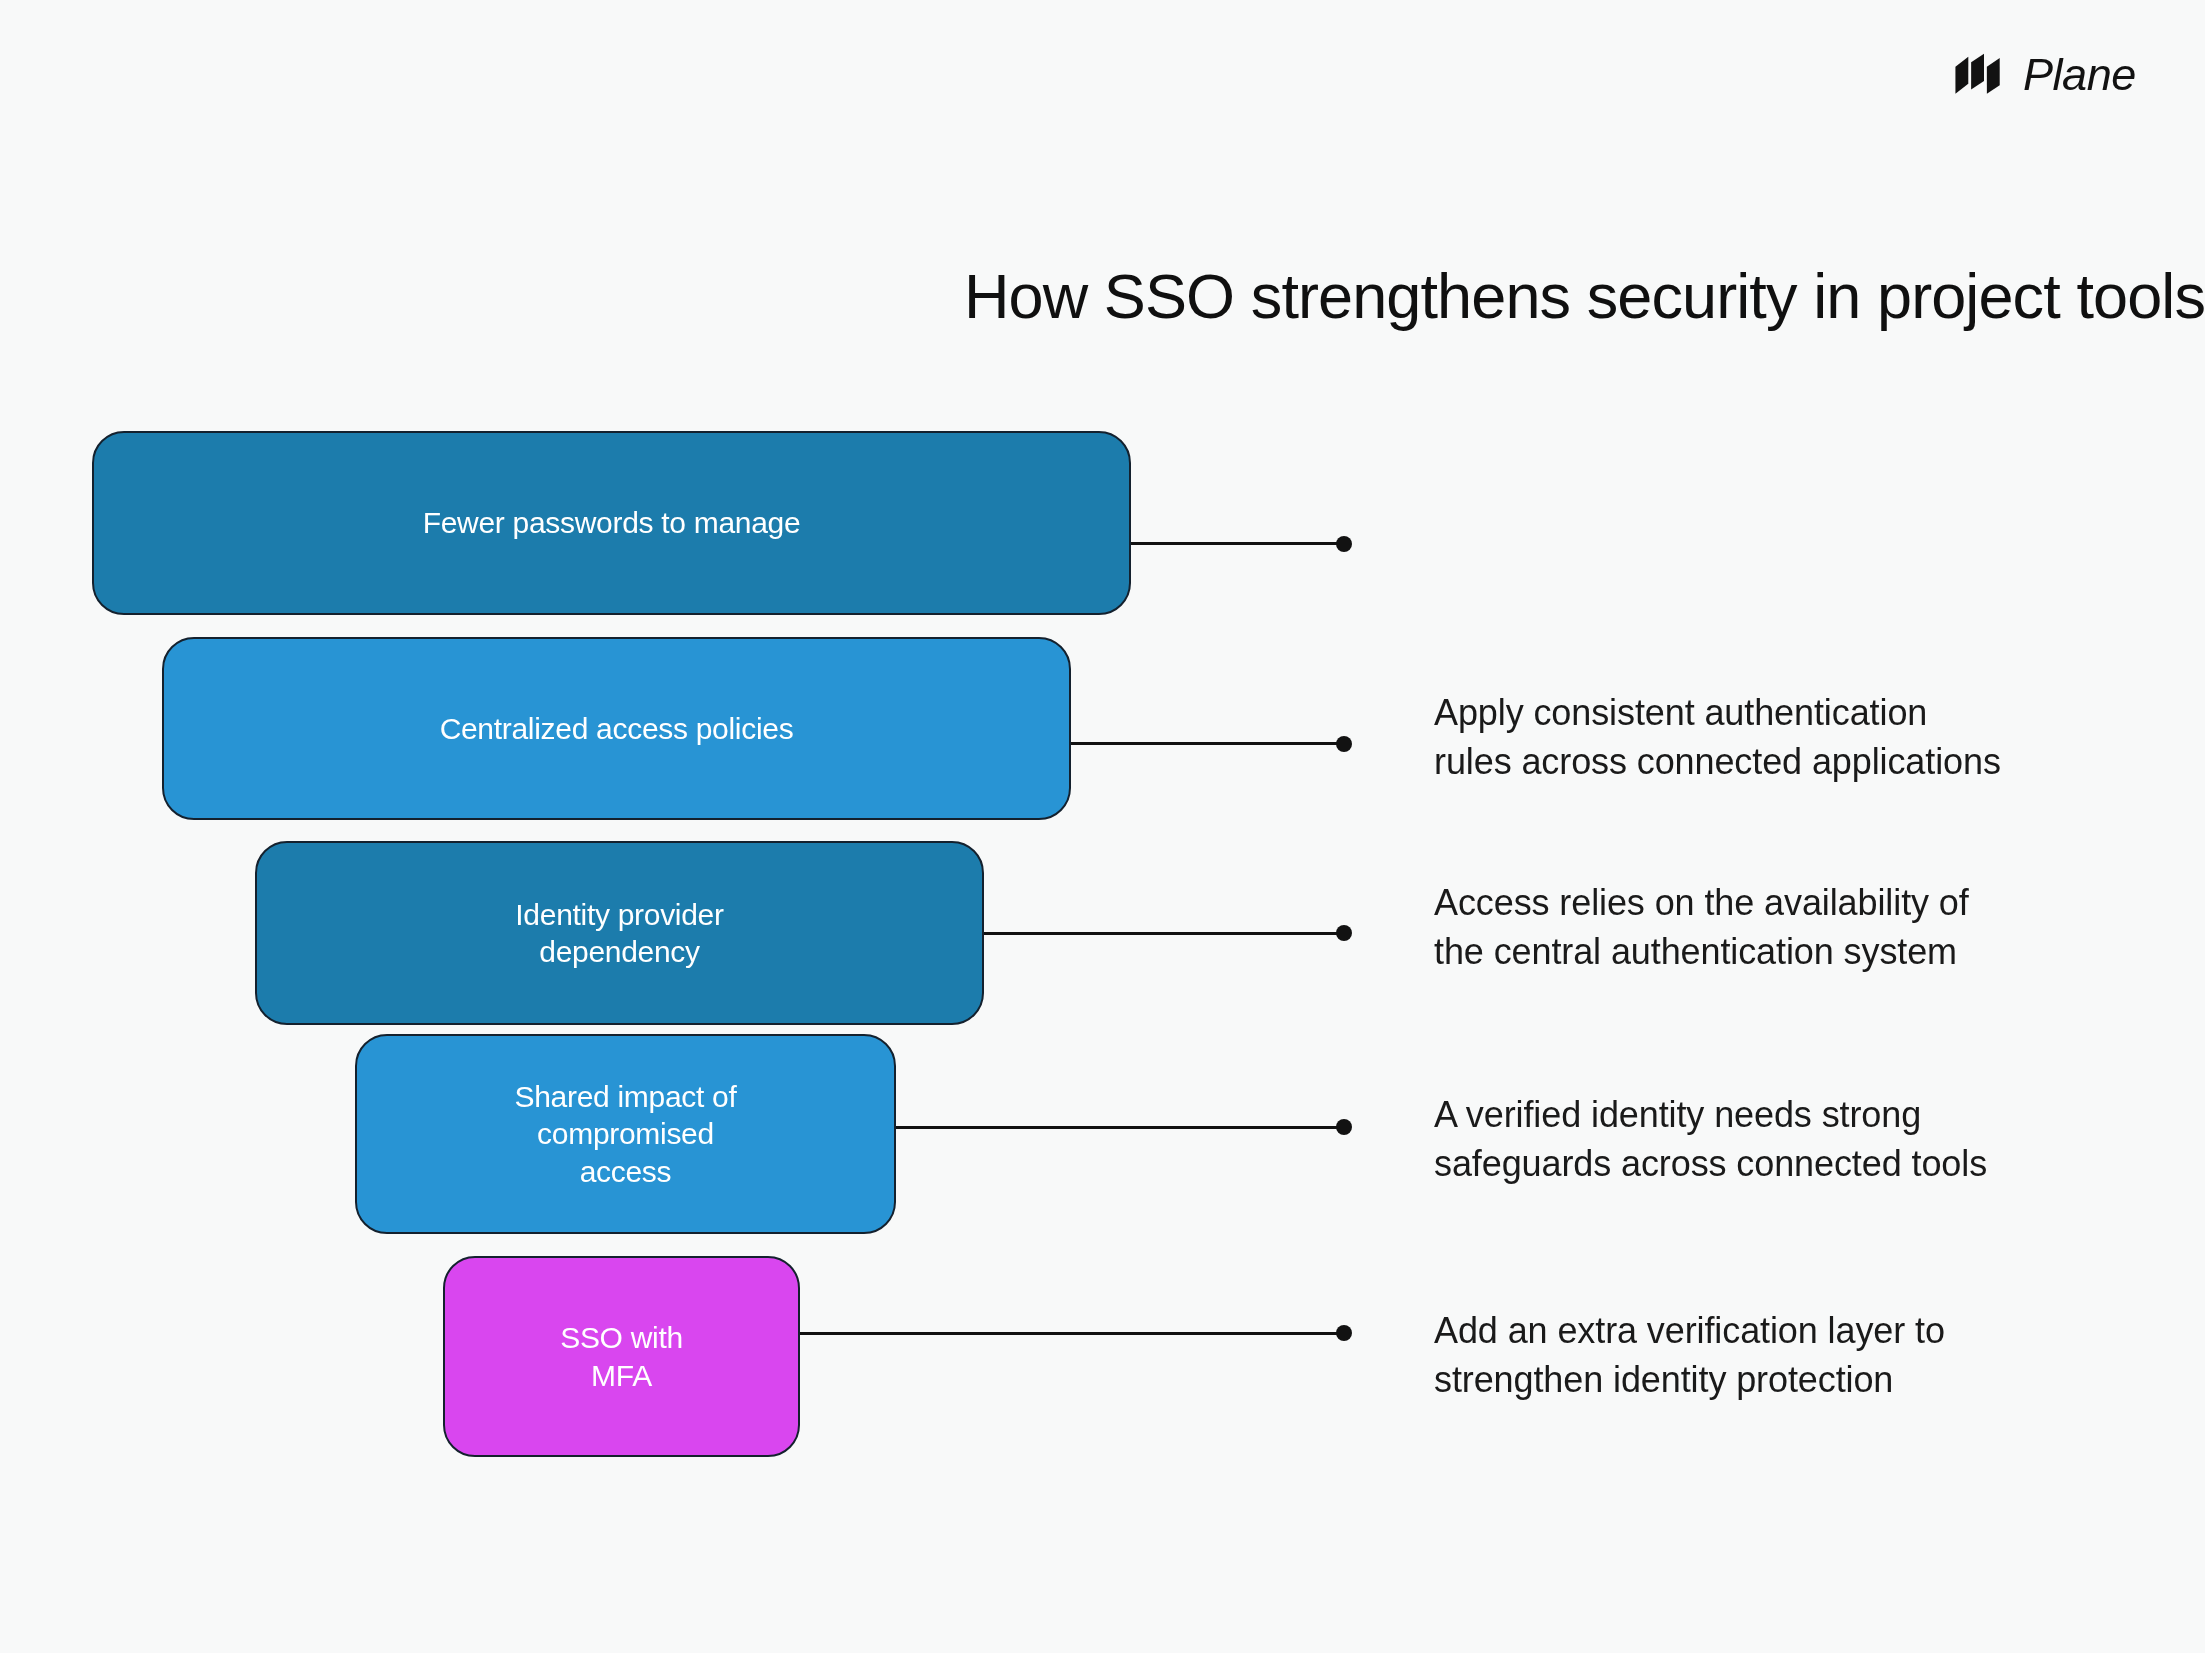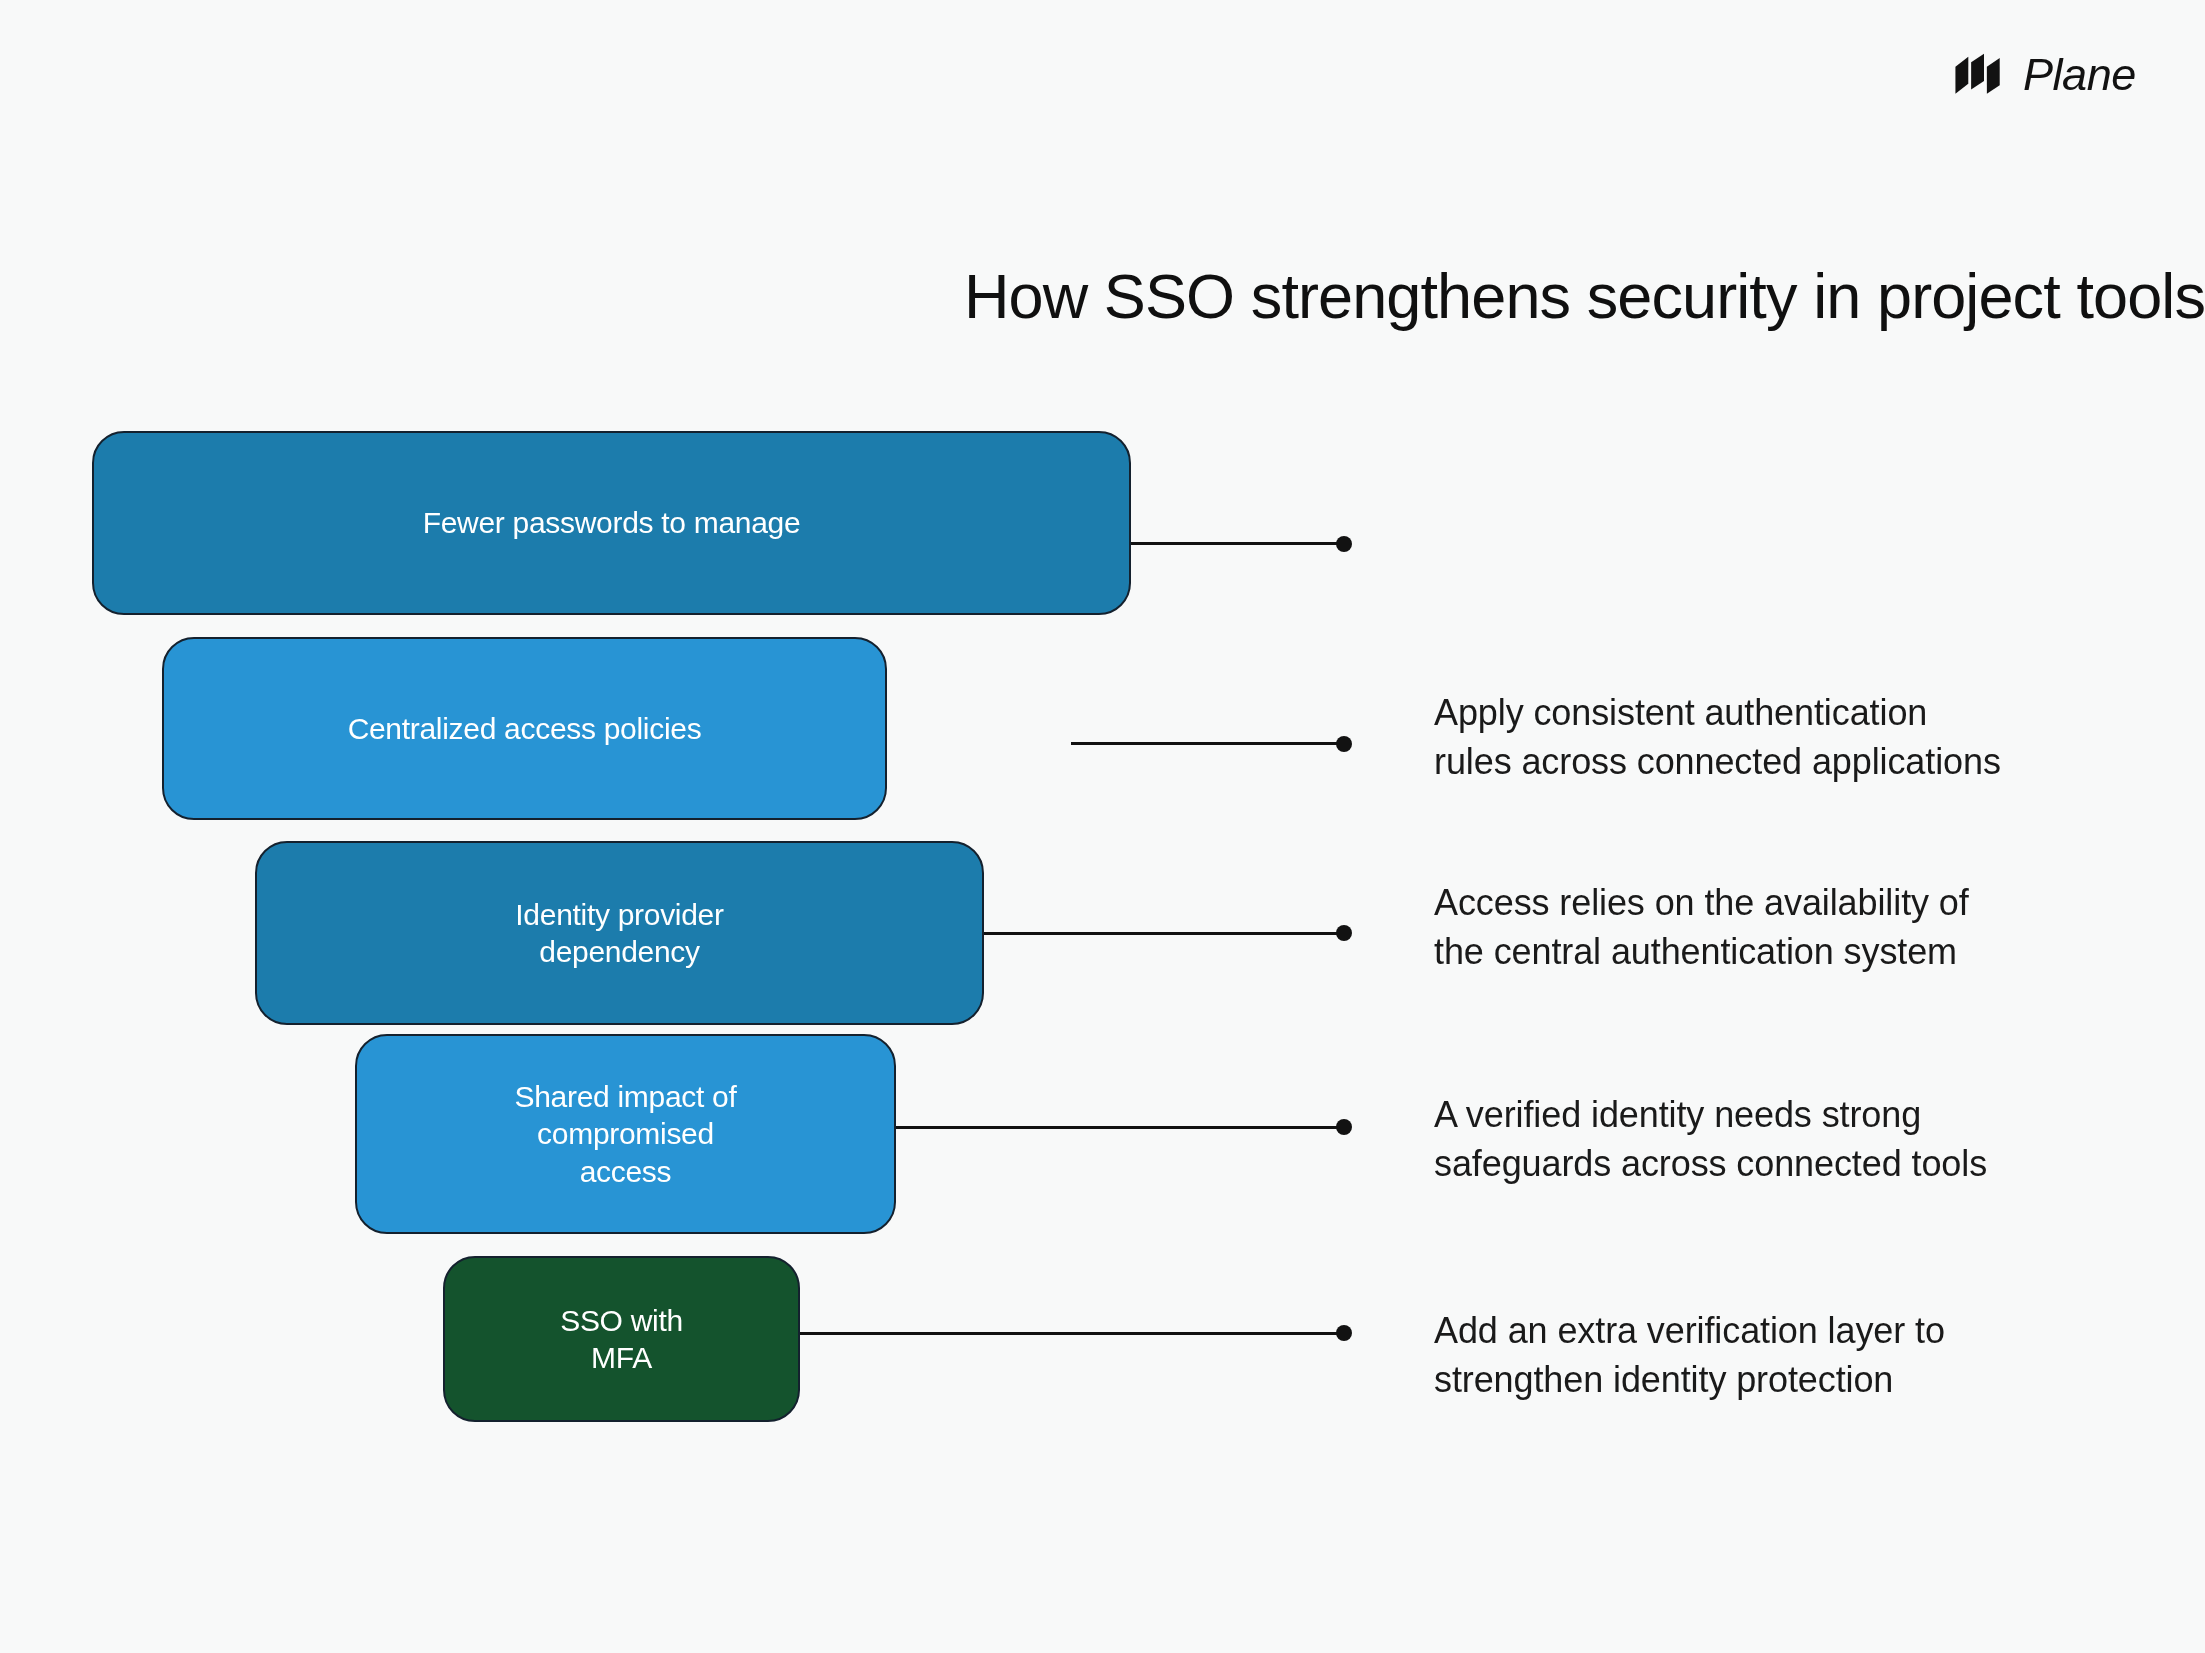--- a/index.html
+++ b/index.html
@@ -119,21 +119,21 @@
 <h1 id="page-title">How SSO strengthens security in project tools</h1>
 
 <div id="funnel">
 
   <div class="funnel-bar" style="left:92px; top:431px; width:1039px; height:184px; background:#1c7cac;">
     <span>Fewer passwords to manage</span>
   </div>
   <div class="connector" style="left:1131px; top:542px; width:207px;"></div>
   <div class="connector-dot" style="left:1336px; top:536px;"></div>
 
-  <div class="funnel-bar" style="left:162px; top:637px; width:725px; height:183px; background:#2894d4;">
+  <div class="funnel-bar" style="left:162px; top:637px; width:909px; height:183px; background:#2894d4;">
     <span>Centralized access policies</span>
   </div>
   <div class="connector" style="left:1071px; top:742px; width:266px;"></div>
   <div class="connector-dot" style="left:1336px; top:736px;"></div>
   <div class="description" style="left:1434px; top:689px;">Apply consistent authentication
 rules across connected applications</div>
 
   <div class="funnel-bar" style="left:255px; top:841px; width:729px; height:184px; background:#1c7cac;">
     <span>Identity provider
 dependency</span>
@@ -146,21 +146,21 @@
   <div class="funnel-bar" style="left:355px; top:1034px; width:541px; height:200px; background:#2894d4;">
     <span>Shared impact of
 compromised
 access</span>
   </div>
   <div class="connector" style="left:896px; top:1126px; width:441px;"></div>
   <div class="connector-dot" style="left:1336px; top:1119px;"></div>
   <div class="description" style="left:1434px; top:1091px;">A verified identity needs strong
 safeguards across connected tools</div>
 
-  <div class="funnel-bar" style="left:443px; top:1256px; width:357px; height:166px; background:#14532d;">
+  <div class="funnel-bar" style="left:443px; top:1256px; width:357px; height:201px; background:#d946ef;">
     <span>SSO with
 MFA</span>
   </div>
   <div class="connector" style="left:800px; top:1332px; width:537px;"></div>
   <div class="connector-dot" style="left:1336px; top:1325px;"></div>
   <div class="description" style="left:1434px; top:1307px;">Add an extra verification layer to
 strengthen identity protection</div>
 
 </div>
 

